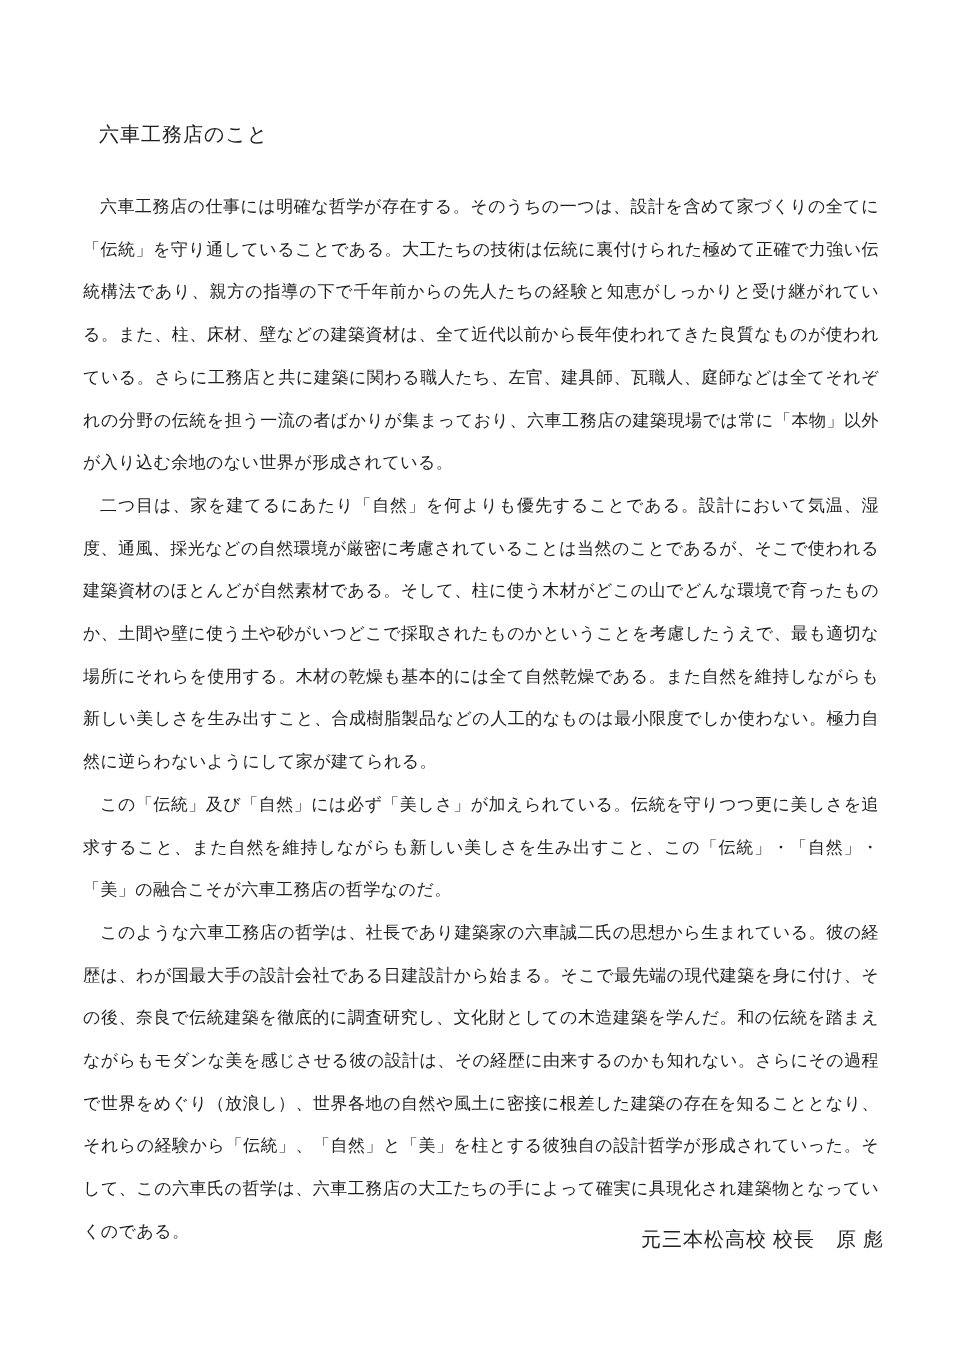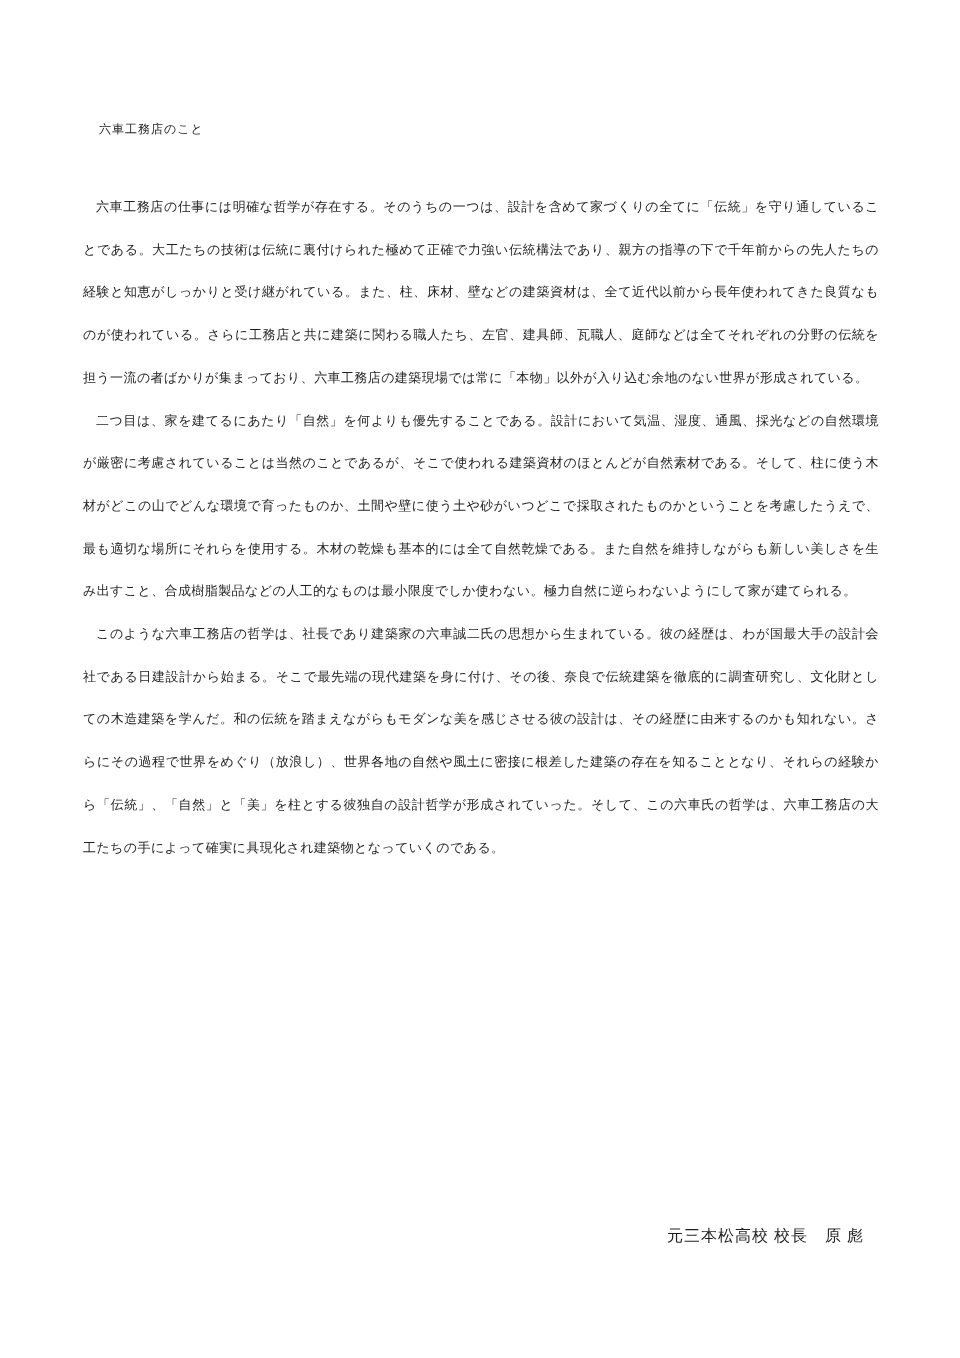--- a/index.html
+++ b/index.html
@@ -13,55 +13,56 @@
     height: 1358px;
     background: #ffffff;
     overflow: hidden;
     font-family: "Liberation Serif", "DejaVu Serif", serif;
     color: #1e1e1e;
   }
   .doc-title {
     position: absolute;
     left: 99px;
     top: 121px;
-    font-size: 12px;
+    font-size: 20px;
     letter-spacing: 1px;
     white-space: nowrap;
   }
   .doc-body {
     position: absolute;
     left: 83px;
     top: 186px;
     width: 796px;
   }
   .doc-body p {
     margin: 0;
     padding: 0;
-    font-size: 13px;
+    font-size: 17px;
     line-height: 42.7px;
     letter-spacing: 0.4px;
     text-align: justify;
     text-justify: inter-character;
     text-indent: 1em;
   }
   .doc-signature {
     position: absolute;
-    right: 96px;
+    right: 76px;
     top: 1226px;
-    font-size: 16px;
+    font-size: 20px;
     letter-spacing: 1px;
     white-space: nowrap;
   }
 </style>
 </head>
 <body>
 
 <div class="page">
   <div class="doc-title">六車工務店のこと</div>
 
   <div class="doc-body">
     <p>六車工務店の仕事には明確な哲学が存在する。そのうちの一つは、設計を含めて家づくりの全てに「伝統」を守り通していることである。大工たちの技術は伝統に裏付けられた極めて正確で力強い伝統構法であり、親方の指導の下で千年前からの先人たちの経験と知恵がしっかりと受け継がれている。また、柱、床材、壁などの建築資材は、全て近代以前から長年使われてきた良質なものが使われている。さらに工務店と共に建築に関わる職人たち、左官、建具師、瓦職人、庭師などは全てそれぞれの分野の伝統を担う一流の者ばかりが集まっており、六車工務店の建築現場では常に「本物」以外が入り込む余地のない世界が形成されている。</p>
     <p>二つ目は、家を建てるにあたり「自然」を何よりも優先することである。設計において気温、湿度、通風、採光などの自然環境が厳密に考慮されていることは当然のことであるが、そこで使われる建築資材のほとんどが自然素材である。そして、柱に使う木材がどこの山でどんな環境で育ったものか、土間や壁に使う土や砂がいつどこで採取されたものかということを考慮したうえで、最も適切な場所にそれらを使用する。木材の乾燥も基本的には全て自然乾燥である。また自然を維持しながらも新しい美しさを生み出すこと、合成樹脂製品などの人工的なものは最小限度でしか使わない。極力自然に逆らわないようにして家が建てられる。</p>
+    <p>この「伝統」及び「自然」には必ず「美しさ」が加えられている。伝統を守りつつ更に美しさを追求すること、また自然を維持しながらも新しい美しさを生み出すこと、この「伝統」・「自然」・「美」の融合こそが六車工務店の哲学なのだ。</p>
     <p>このような六車工務店の哲学は、社長であり建築家の六車誠二氏の思想から生まれている。彼の経歴は、わが国最大手の設計会社である日建設計から始まる。そこで最先端の現代建築を身に付け、その後、奈良で伝統建築を徹底的に調査研究し、文化財としての木造建築を学んだ。和の伝統を踏まえながらもモダンな美を感じさせる彼の設計は、その経歴に由来するのかも知れない。さらにその過程で世界をめぐり（放浪し）、世界各地の自然や風土に密接に根差した建築の存在を知ることとなり、それらの経験から「伝統」、「自然」と「美」を柱とする彼独自の設計哲学が形成されていった。そして、この六車氏の哲学は、六車工務店の大工たちの手によって確実に具現化され建築物となっていくのである。</p>
   </div>
 
   <div class="doc-signature">元三本松高校 校長　原 彪</div>
 </div>
 
 </body></html>

